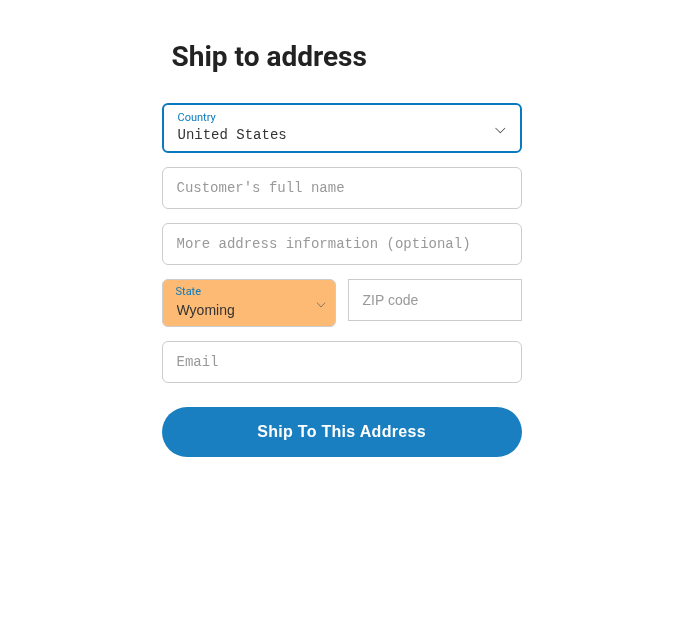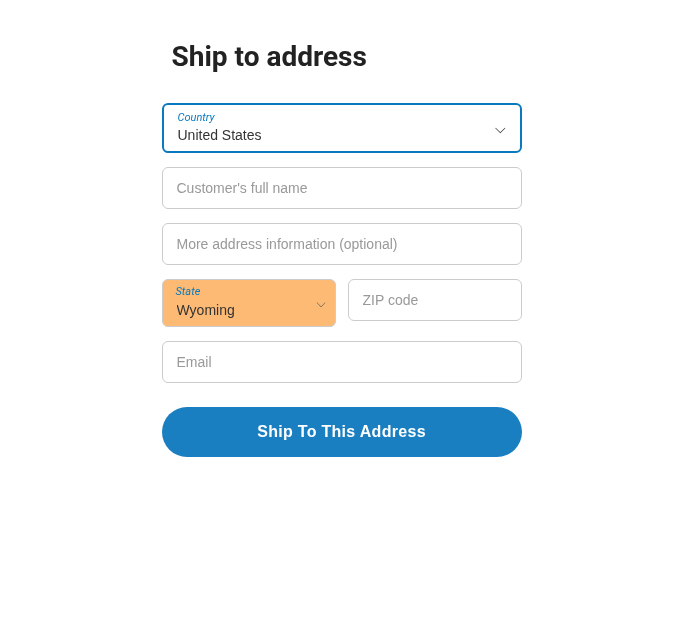--- a/index.html
+++ b/index.html
@@ -40,20 +40,21 @@
     .form-field select {
       width: 100%;
       padding: 12px 14px;
       border: 1px solid #cccccc;
       border-radius: 6px;
       font-size: 14px;
       color: #333333;
       background: #ffffff;
       outline: none;
       appearance: none;
+      font-family: Liberation Mono, monospace;
       -webkit-appearance: none;
     }
 
     .form-field input::placeholder {
       color: #999999;
     }
 
     .select-wrapper {
       position: relative;
     }
@@ -65,21 +66,20 @@
     }
 
     .select-wrapper .field-label {
       position: absolute;
       top: 6px;
       left: 14px;
       font-size: 11px;
       color: #0a7abf;
       pointer-events: none;
       z-index: 1;
-      font-style: italic;
     }
 
     .select-wrapper .chevron-icon {
       position: absolute;
       right: 14px;
       top: 50%;
       transform: translateY(-50%);
       pointer-events: none;
       color: #333333;
       font-size: 14px;
@@ -111,21 +111,21 @@
     }
 
     .zip-field {
       flex: 1;
     }
 
     .zip-field input {
       width: 100%;
       padding: 12px 14px;
       border: 1px solid #cccccc;
-      border-radius: 6px;
+      border-radius: 0;
       font-size: 14px;
       color: #333333;
       background: #ffffff;
       outline: none;
     }
 
     .zip-field input::placeholder {
       color: #999999;
     }
 

